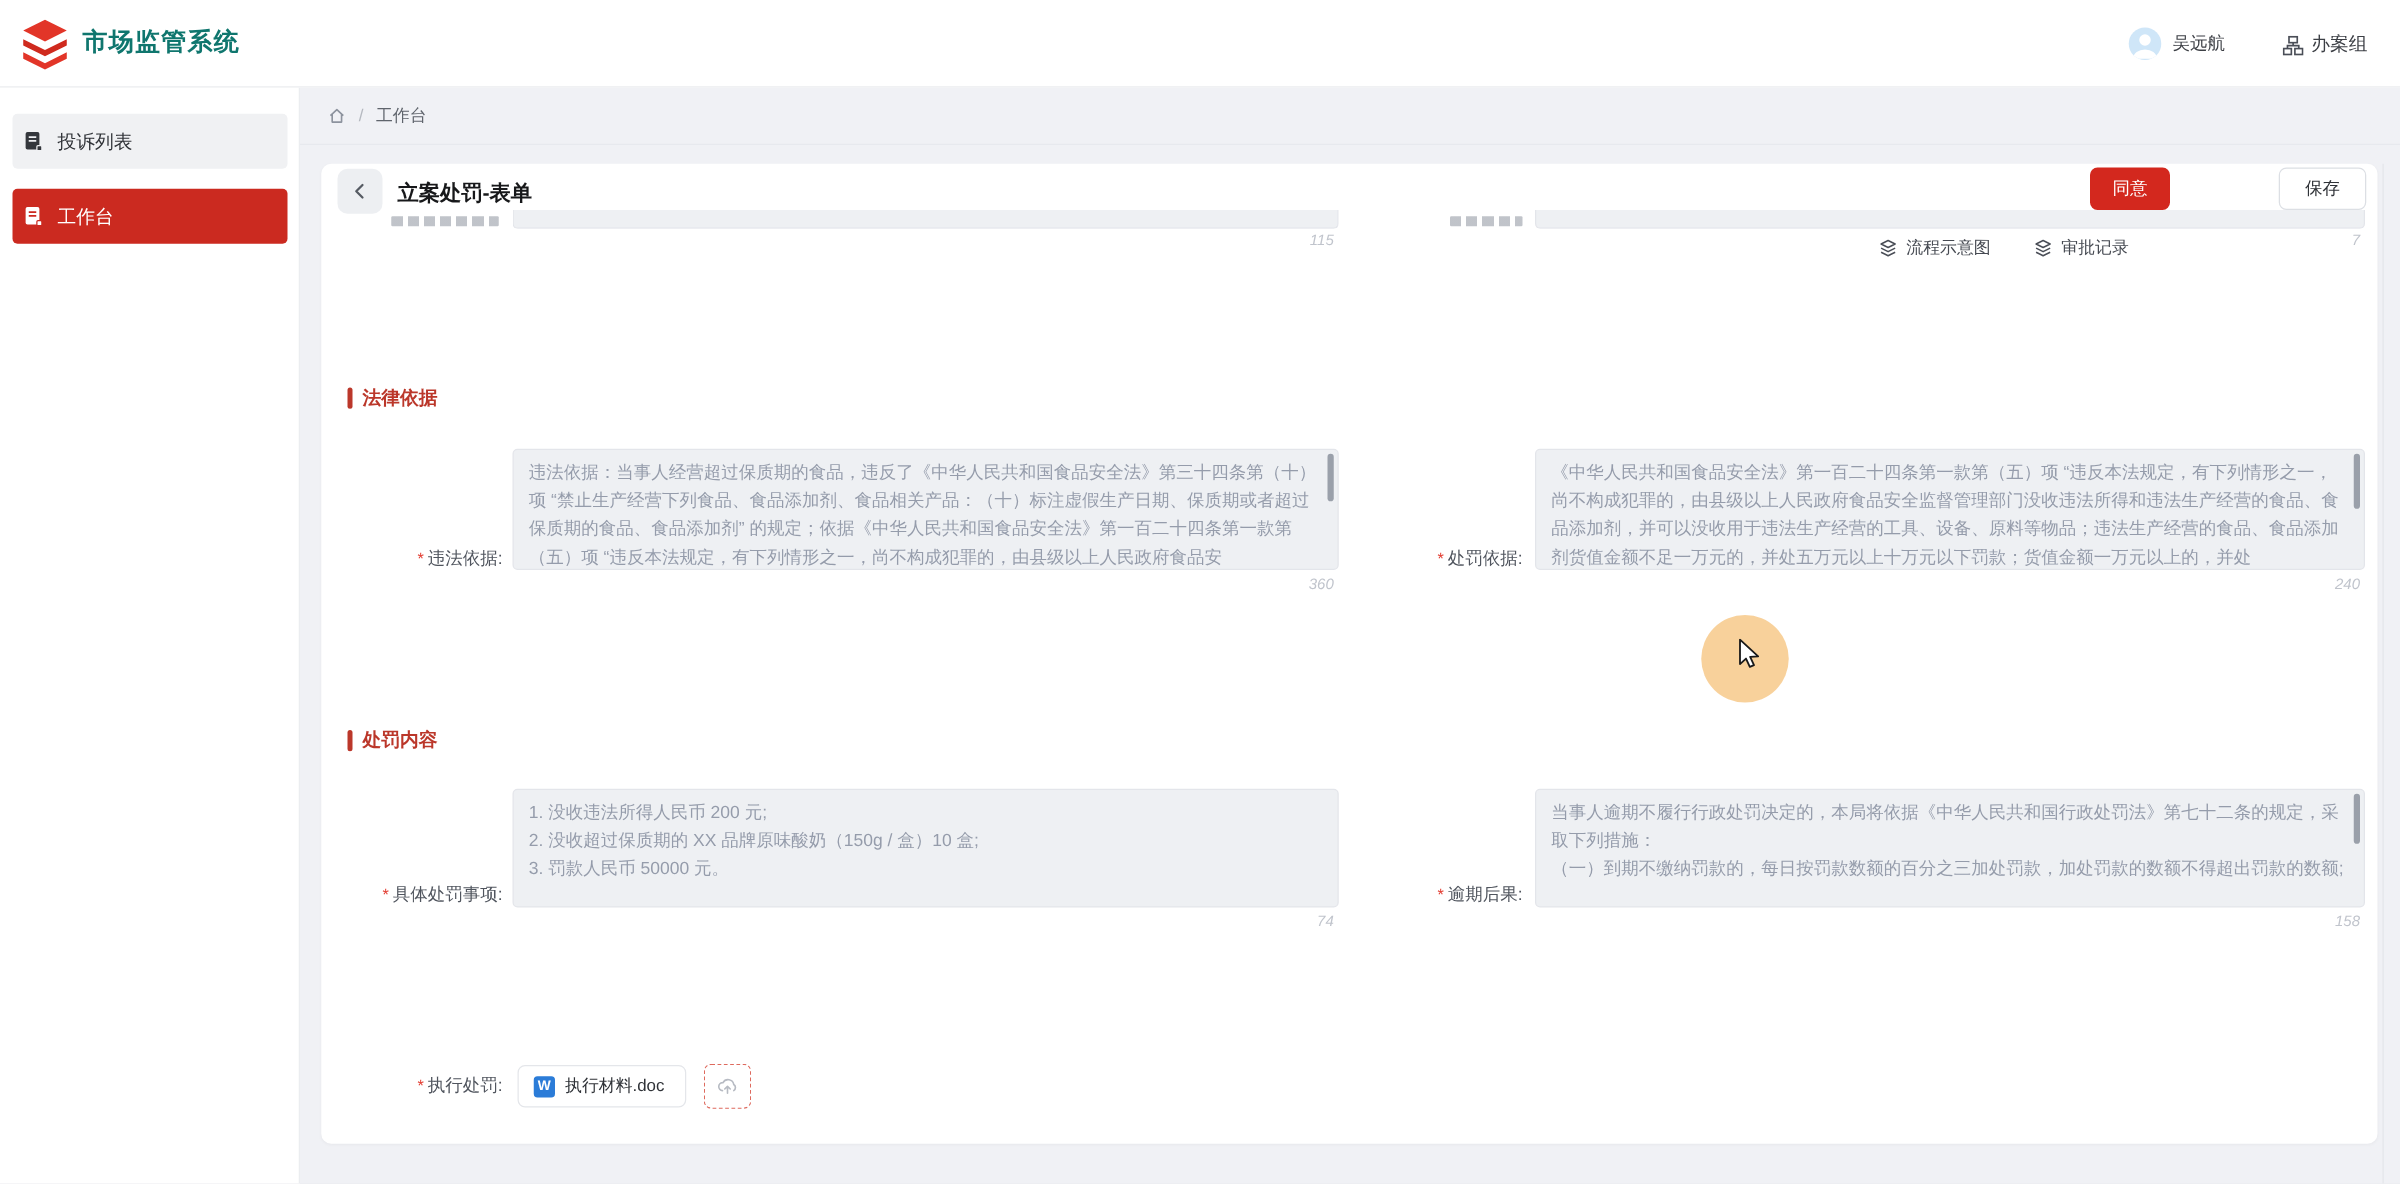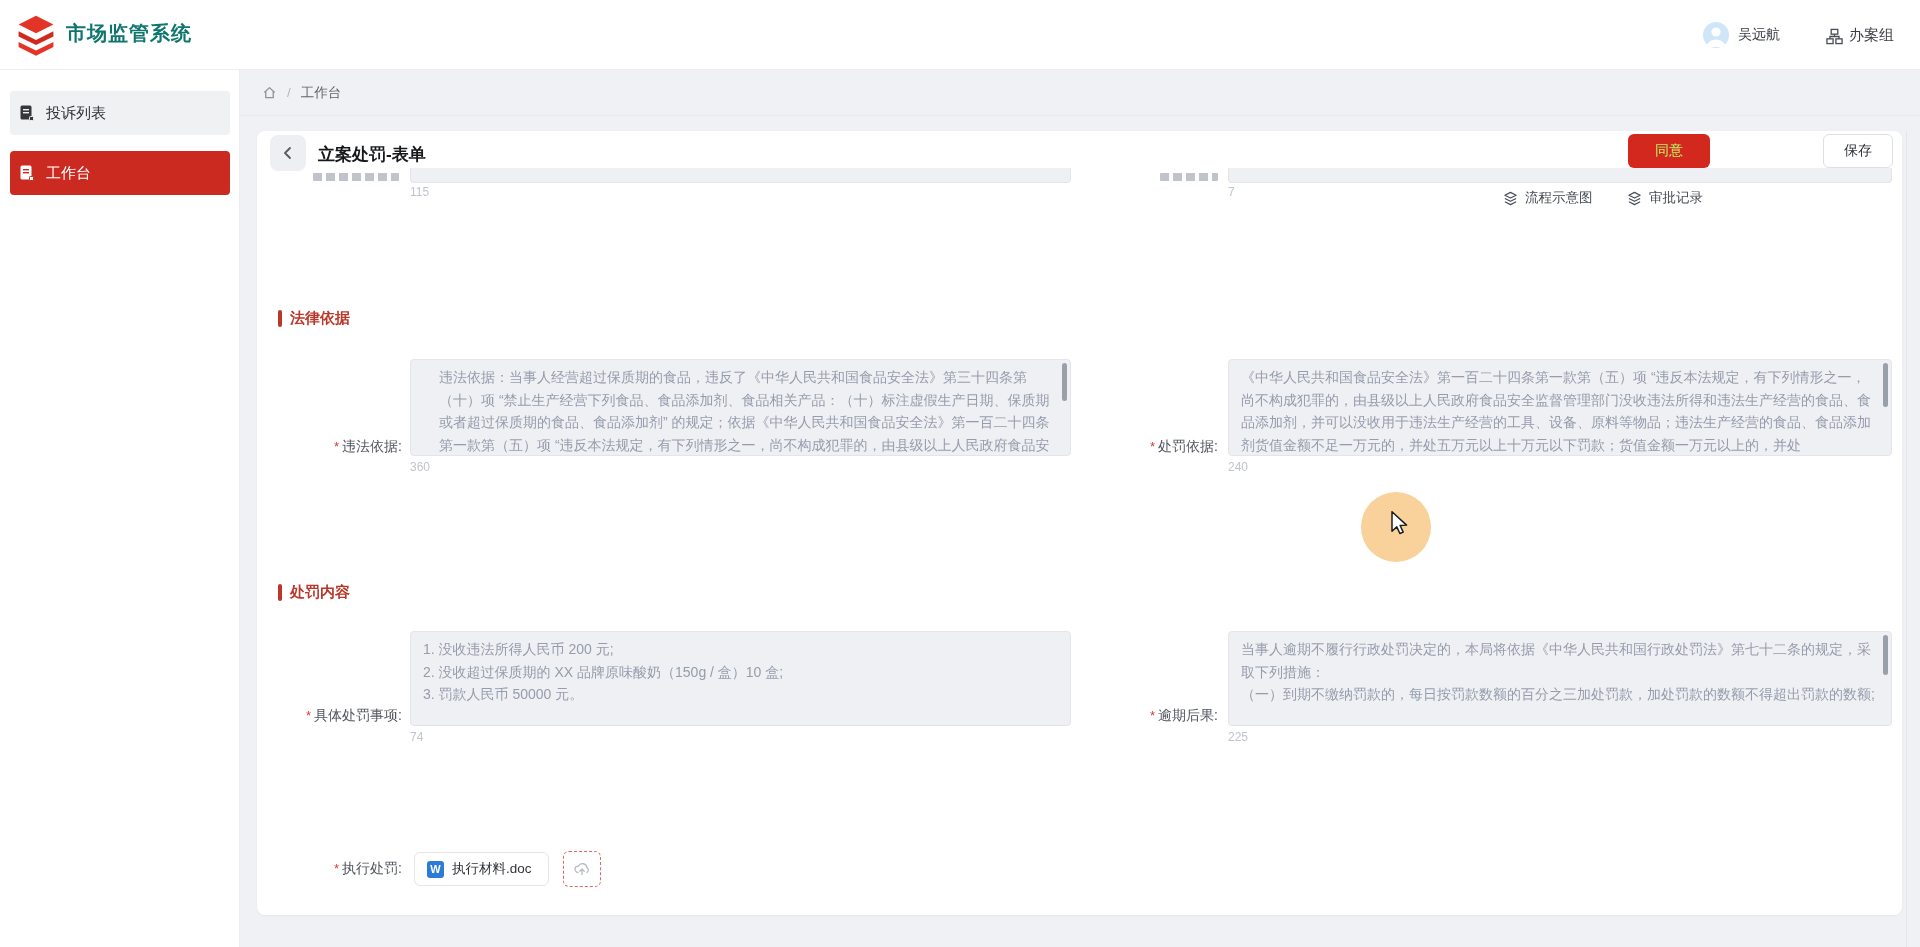--- a/index.html
+++ b/index.html
@@ -30,49 +30,49 @@
 
   .card{position:absolute;left:257px;top:131px;width:1645px;height:784px;background:#fff;border-radius:8px;box-shadow:0 1px 3px rgba(0,0,0,0.04);}
 
   
   .back-btn{position:absolute;left:270px;top:135px;width:36px;height:36px;border-radius:8px;background:#edeff2;display:flex;align-items:center;justify-content:center;cursor:pointer;}
   .page-title{position:absolute;left:318px;top:143px;font-size:17px;font-weight:bold;color:#17181a;}
   .hdr-link{position:absolute;top:141px;display:flex;align-items:center;gap:7px;font-size:13.5px;color:#464a52;cursor:pointer;margin-top:48px;}
   .hdr-link.flow{left:1503px;}
   .hdr-link.audit{left:1627px;}
   .btn{position:absolute;top:134px;height:34px;border-radius:6px;font-size:14px;display:flex;align-items:center;justify-content:center;cursor:pointer;}
-  .btn-agree{left:1628px;width:82px;background:#d3281e;color:#bef264;}
+  .btn-agree{left:1672px;width:64px;background:#d3281e;color:#ffffff;}
   .btn-save{left:1823px;width:70px;background:#fff;color:#2f3237;border:1px solid #dcdfe4;}
 
   
   .smudge{position:absolute;height:8px;background:repeating-linear-gradient(90deg,#8d939e 0 9px,transparent 9px 13px);opacity:.55;border-radius:1px;}
   .smudge.l{left:313px;top:173px;width:86px;}
   .smudge.r{left:1160px;top:173px;width:58px;}
   .sliver{position:absolute;top:168px;height:15px;background:#eef0f3;border:1px solid #e3e5ea;border-top:none;border-radius:0 0 4px 4px;}
   .sliver.l{left:410px;width:661px;}
   .sliver.r{left:1228px;width:664px;}
-  .counter{position:absolute;font-size:12px;color:#c0c4cc;}
+  .counter{position:absolute;font-size:12px;color:#c0c4cc;text-align:right;font-style:italic;}
   .cnt-115{left:410px;top:185px;width:657px;}
   .cnt-7{left:1228px;top:185px;width:660px;}
 
   
   .section{position:absolute;display:flex;align-items:center;gap:8px;}
   .section .bar{width:4px;height:17px;border-radius:2px;background:#bb372a;}
   .section .stitle{font-size:15px;font-weight:bold;color:#bb372a;}
   .sec-legal{left:278px;top:309px;}
   .sec-penalty{left:278px;top:583px;}
 
   
   .fld-label{position:absolute;width:172px;text-align:right;font-size:14px;color:#50555e;white-space:nowrap;}
   .req{color:#e23a2e;margin-right:3px;font-size:13px;}
   .fld-box{position:absolute;background:#eef0f3;border:1px solid #e3e5ea;border-radius:4px;overflow:hidden;cursor:text;}
   .fld-text{padding:6px 14px 6px 12px;font-size:14px;line-height:22.5px;color:#959cab;white-space:pre-wrap;word-break:break-all;}
   .thumb{position:absolute;right:3px;width:5px;border-radius:3px;background:#9aa0aa;}
 
-  .lab0{left:230px;top:438px;} .box0{left:410px;top:359px;width:661px;height:97px;padding-left:16px;}
+  .lab0{left:230px;top:438px;} .box0{left:410px;top:359px;width:661px;height:97px;}
   .lab1{left:1046px;top:438px;} .box1{left:1228px;top:359px;width:664px;height:97px;}
   .lab2{left:230px;top:707px;} .box2{left:410px;top:631px;width:661px;height:95px;}
   .lab3{left:1046px;top:707px;} .box3{left:1228px;top:631px;width:664px;height:95px;}
   .cnt-360{left:410px;top:460px;width:657px;}
   .cnt-240{left:1228px;top:460px;width:660px;}
   .cnt-74{left:410px;top:730px;width:657px;}
   .cnt-158{left:1228px;top:730px;width:660px;}
 
   
   .lab4{left:230px;top:860px;}
@@ -223,21 +223,21 @@
   <div class="counter cnt-74">74</div>
 
   <div class="fld-label lab3">
     <span class="req">*</span><span>逾期后果:</span>
   </div>
   <div class="fld-box box3">
     <div class="fld-text">当事人逾期不履行行政处罚决定的，本局将依据《中华人民共和国行政处罚法》第七十二条的规定，采取下列措施：
 （一）到期不缴纳罚款的，每日按罚款数额的百分之三加处罚款，加处罚款的数额不得超出罚款的数额;</div>
     <div class="thumb" style="top:3px;height:40px;"></div>
   </div>
-  <div class="counter cnt-158">225</div>
+  <div class="counter cnt-158">158</div>
 
   <div class="fld-label lab4">
     <span class="req">*</span><span>执行处罚:</span>
   </div>
   <div class="file-row">
     <div class="file-chip">
       <span class="word-ico">W</span>
       <span>执行材料.doc</span>
     </div>
     <div class="upload-btn">

